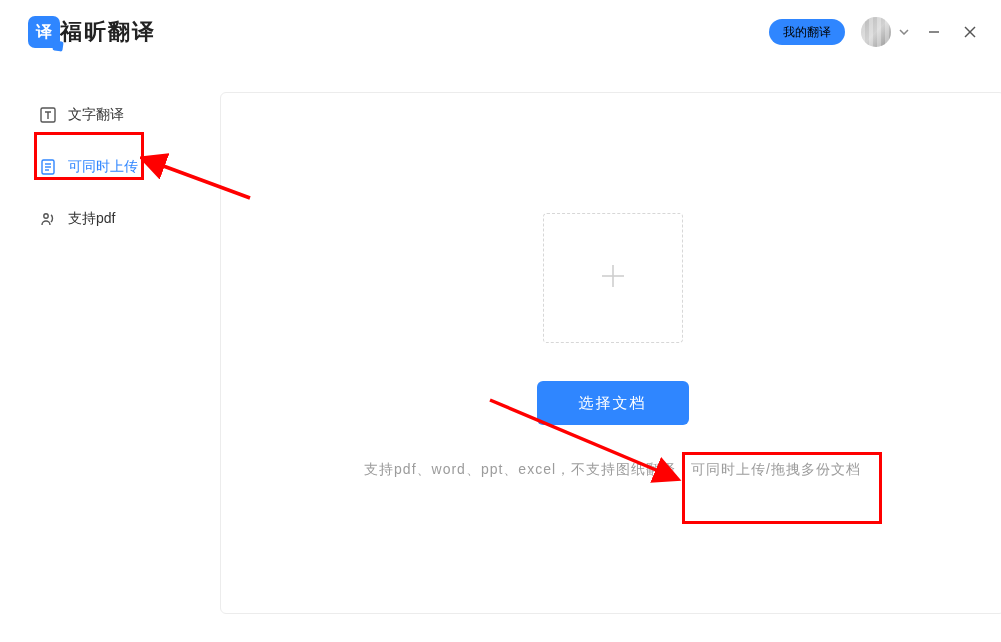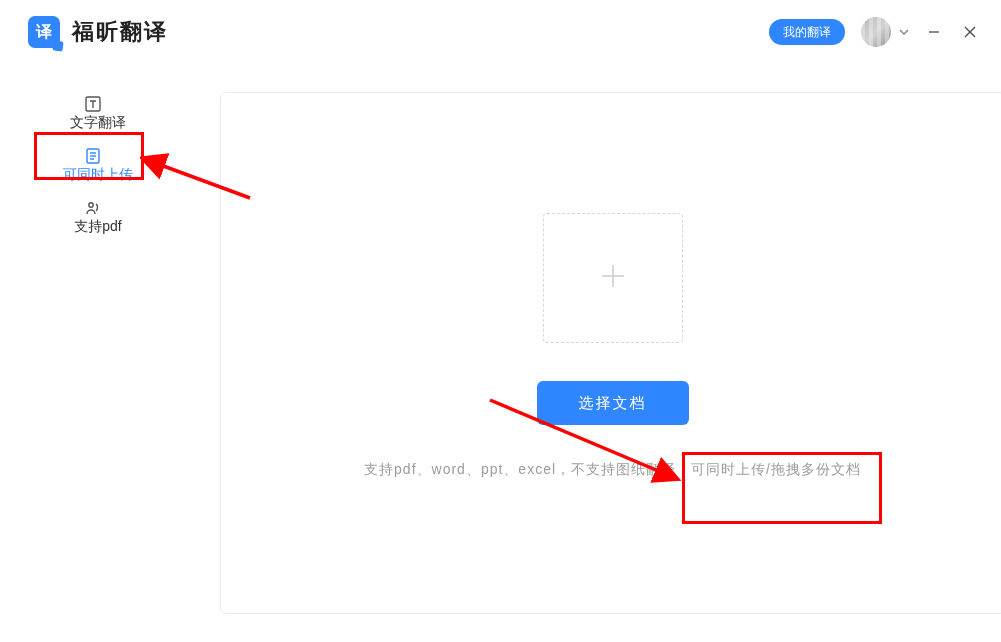--- a/index.html
+++ b/index.html
@@ -3,35 +3,35 @@
 <meta charset="utf-8">
 <style>
   * { box-sizing: border-box; margin: 0; padding: 0; }
   html, body { width: 1001px; height: 642px; font-family: "Microsoft YaHei", "PingFang SC", Arial, sans-serif; background: #fff; color: #333; overflow: hidden; }
   .window { width: 1001px; height: 642px; position: relative; }
 
   
   .header { height: 64px; display: flex; align-items: center; padding: 0 16px 0 28px; }
   .logo-box { width: 32px; height: 32px; border-radius: 7px; background: #2f86ff; display: flex; align-items: center; justify-content: center; color: #fff; font-size: 16px; font-weight: 600; position: relative; }
   .logo-box .corner { position: absolute; right: -3px; bottom: -3px; width: 10px; height: 10px; background: #2f86ff; border-radius: 2px; transform: rotate(8deg); }
-  .app-title { font-size: 22px; font-weight: 600; color: #222; margin-left: 12px; letter-spacing: 2px; }
+  .app-title { font-size: 22px; font-weight: 600; color: #222; letter-spacing: 2px; }
   .header-spacer { flex: 1; }
-  .my-trans-btn { background: #2f86ff; color: #ffffff; border: none; border-radius: 14px; font-size: 12px; height: 26px; padding: 0 14px; cursor: pointer; }
+  .my-trans-btn { background: #2f86ff; color: #000000; border: none; border-radius: 14px; font-size: 12px; height: 26px; padding: 0 14px; cursor: pointer; }
   .avatar { width: 30px; height: 30px; border-radius: 50%; margin-left: 16px; position: relative; overflow: hidden; background: linear-gradient(135deg,#bfbfbf 0%,#d7d7d7 50%,#9e9e9e 100%); filter: blur(0.4px); cursor: pointer; }
   .avatar::after{content:"";position:absolute;inset:0;background:
     repeating-linear-gradient(90deg,rgba(255,255,255,.25)0 4px,rgba(0,0,0,.1)4px 8px);mix-blend-mode:overlay;}
   .chev { width: 18px; display:flex; align-items:center; justify-content:center; margin-left:4px; cursor:pointer;}
   .chev svg{stroke:#888;}
   .win-btn { width: 30px; height: 30px; display: flex; align-items: center; justify-content: center; margin-left: 6px; cursor: pointer; color:#555;}
   .win-btn svg { stroke: #555; }
 
   
   .body { display: flex; height: calc(642px - 64px); }
   .sidebar { width: 180px; padding: 30px 22px 0 34px; }
-  .side-item { display: flex; align-items: center; height: 42px; font-size: 14px; color: #333; cursor: pointer; margin-bottom: 10px; padding-left: 4px; border-radius: 4px; flex-direction: column; }
+  .side-item { display: flex; align-items: center; height: 42px; font-size: 14px; color: #333; cursor: pointer; margin-bottom: 10px; padding-left: 4px; border-radius: 4px; }
   .side-item .icon { width: 20px; height: 20px; margin-right: 10px; display:flex;align-items:center;justify-content:center; }
   .side-item.active { color: #2f86ff; }
   .side-item.active .icon svg { stroke: #2f86ff; fill:none; }
   .side-item .icon svg { stroke:#555; fill:none; }
 
   .main { flex: 1; padding: 28px 28px 28px 8px; }
   .panel { width: 100%; height: 100%; border: 1px solid #ececec; border-radius: 6px; position: relative; display:flex; flex-direction:column; align-items:center;margin-left:32px; }
 
   .dropzone { margin-top: 120px; width: 140px; height: 130px; border: 1.5px dashed #d7d7d7; border-radius: 4px; display:flex; align-items:center; justify-content:center; cursor:pointer; }
   .dropzone .plus { color:#cfcfcf; }

